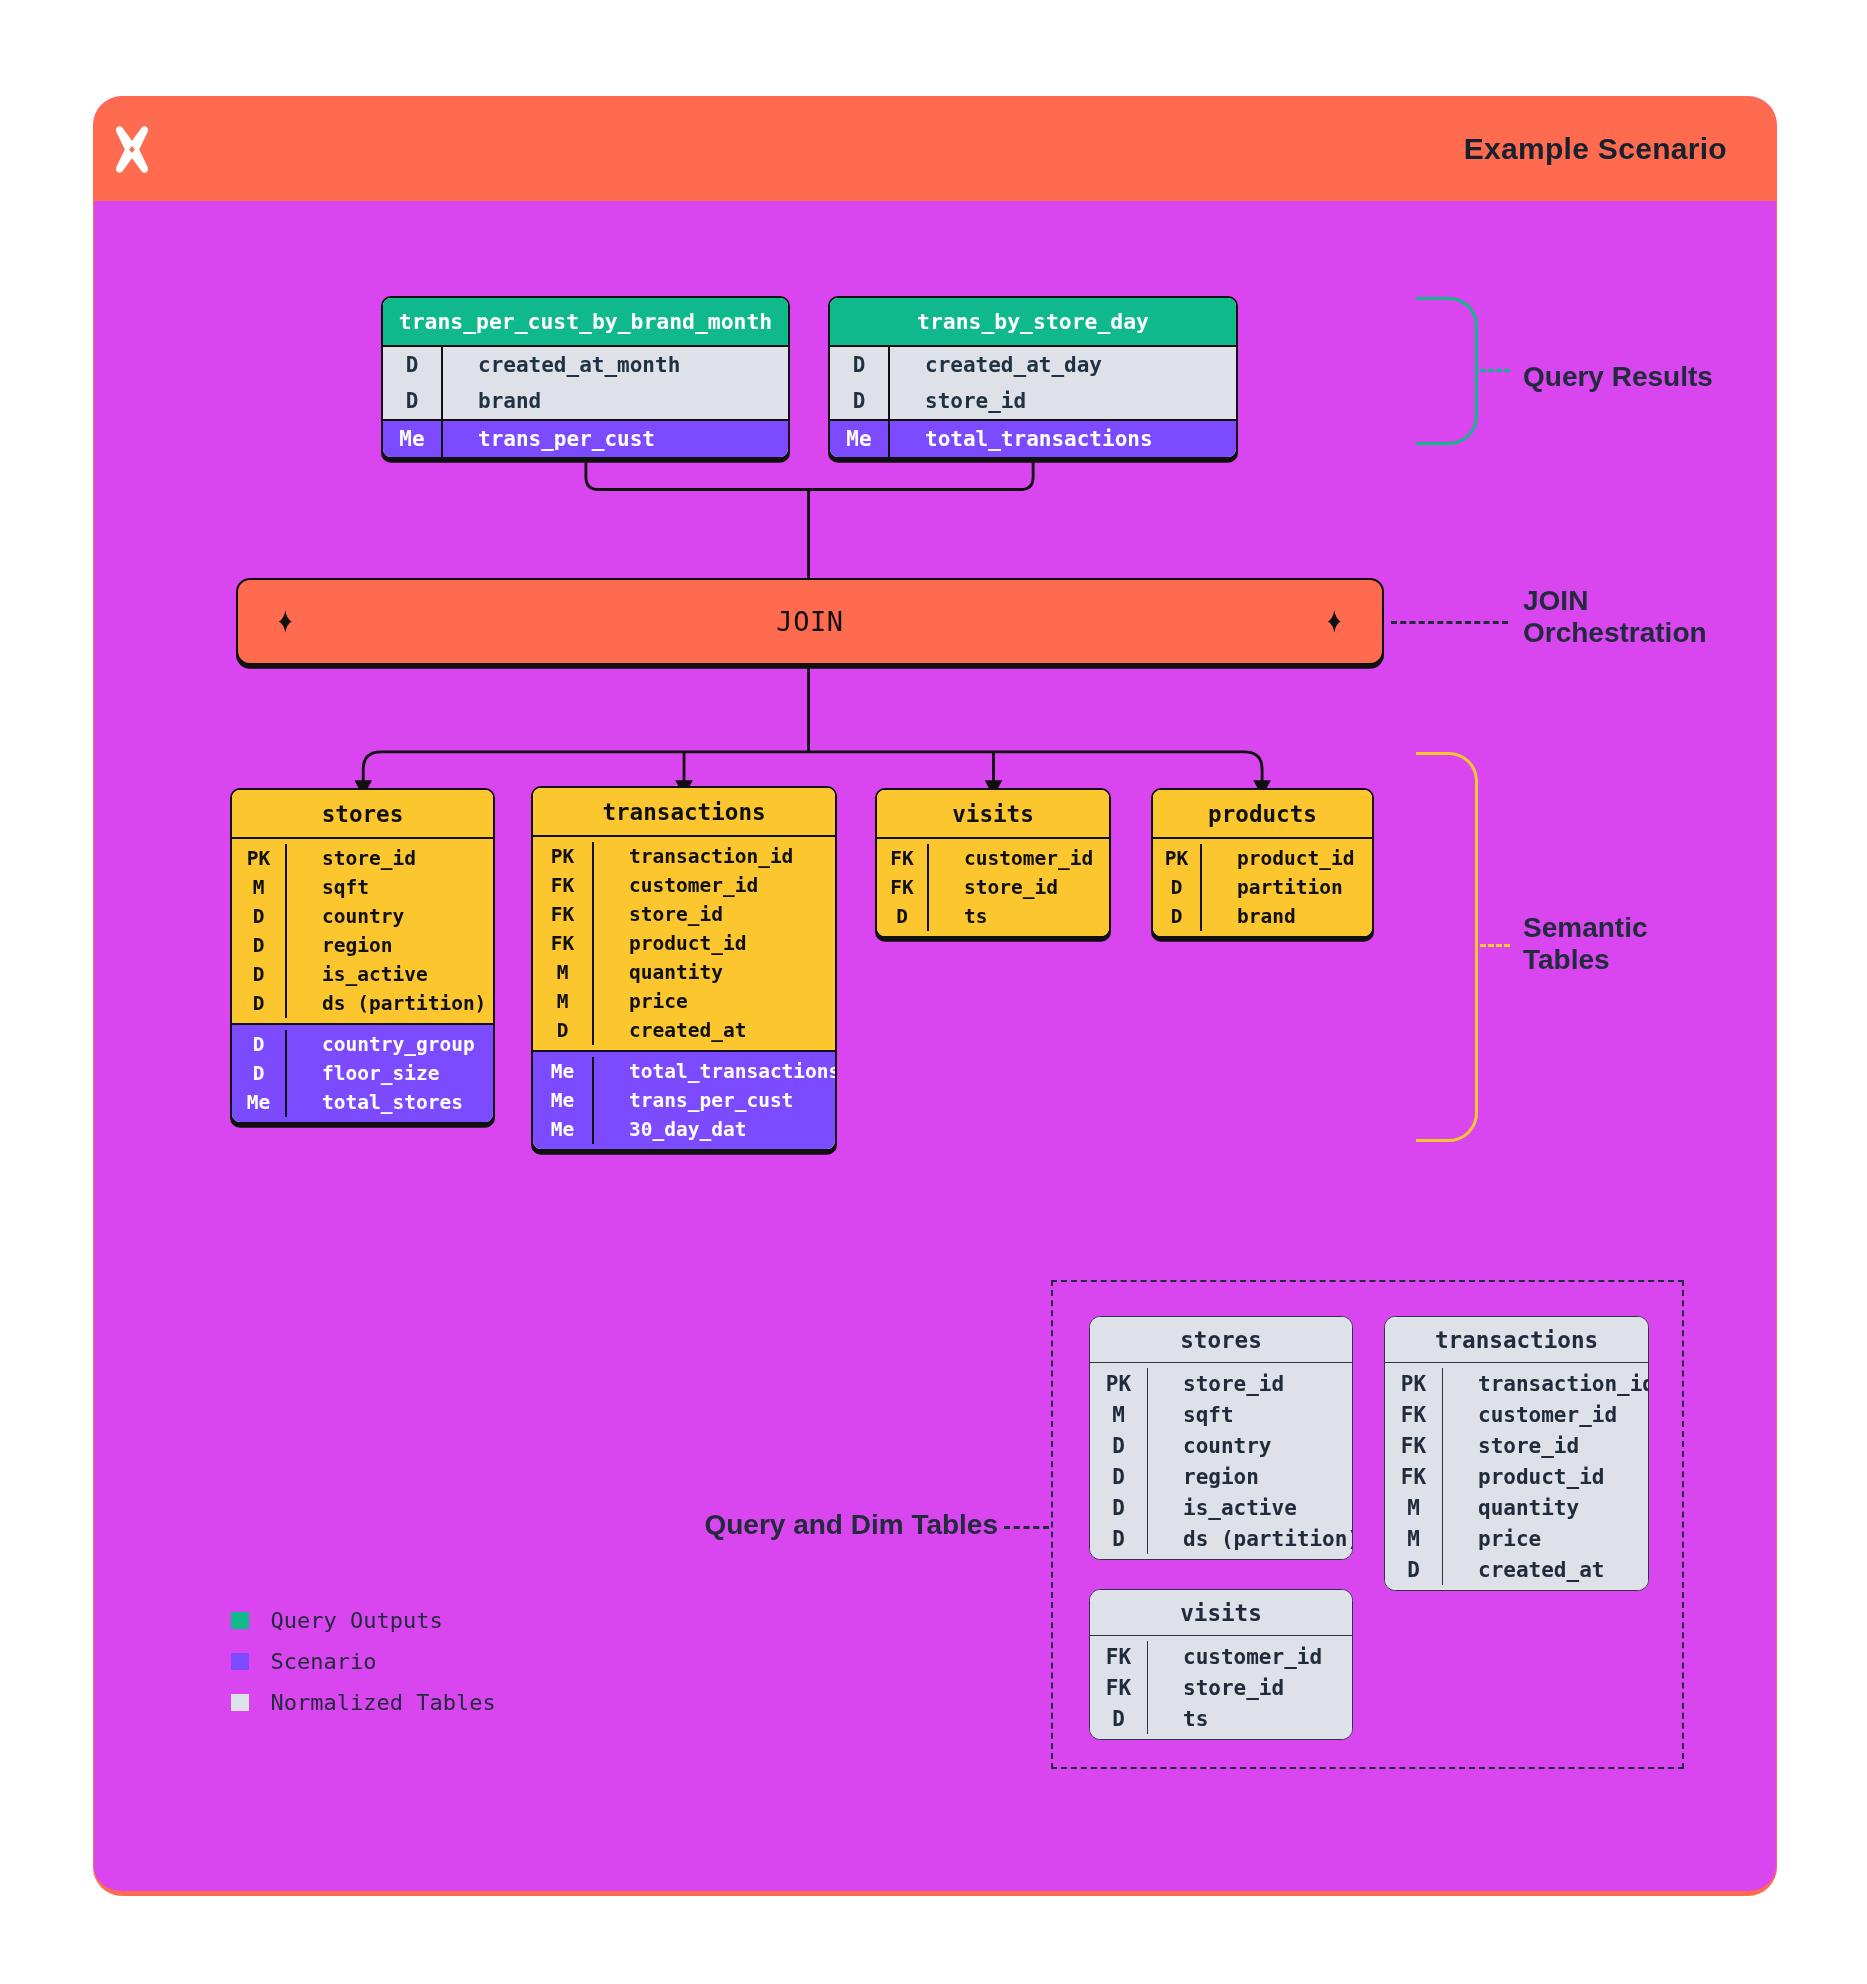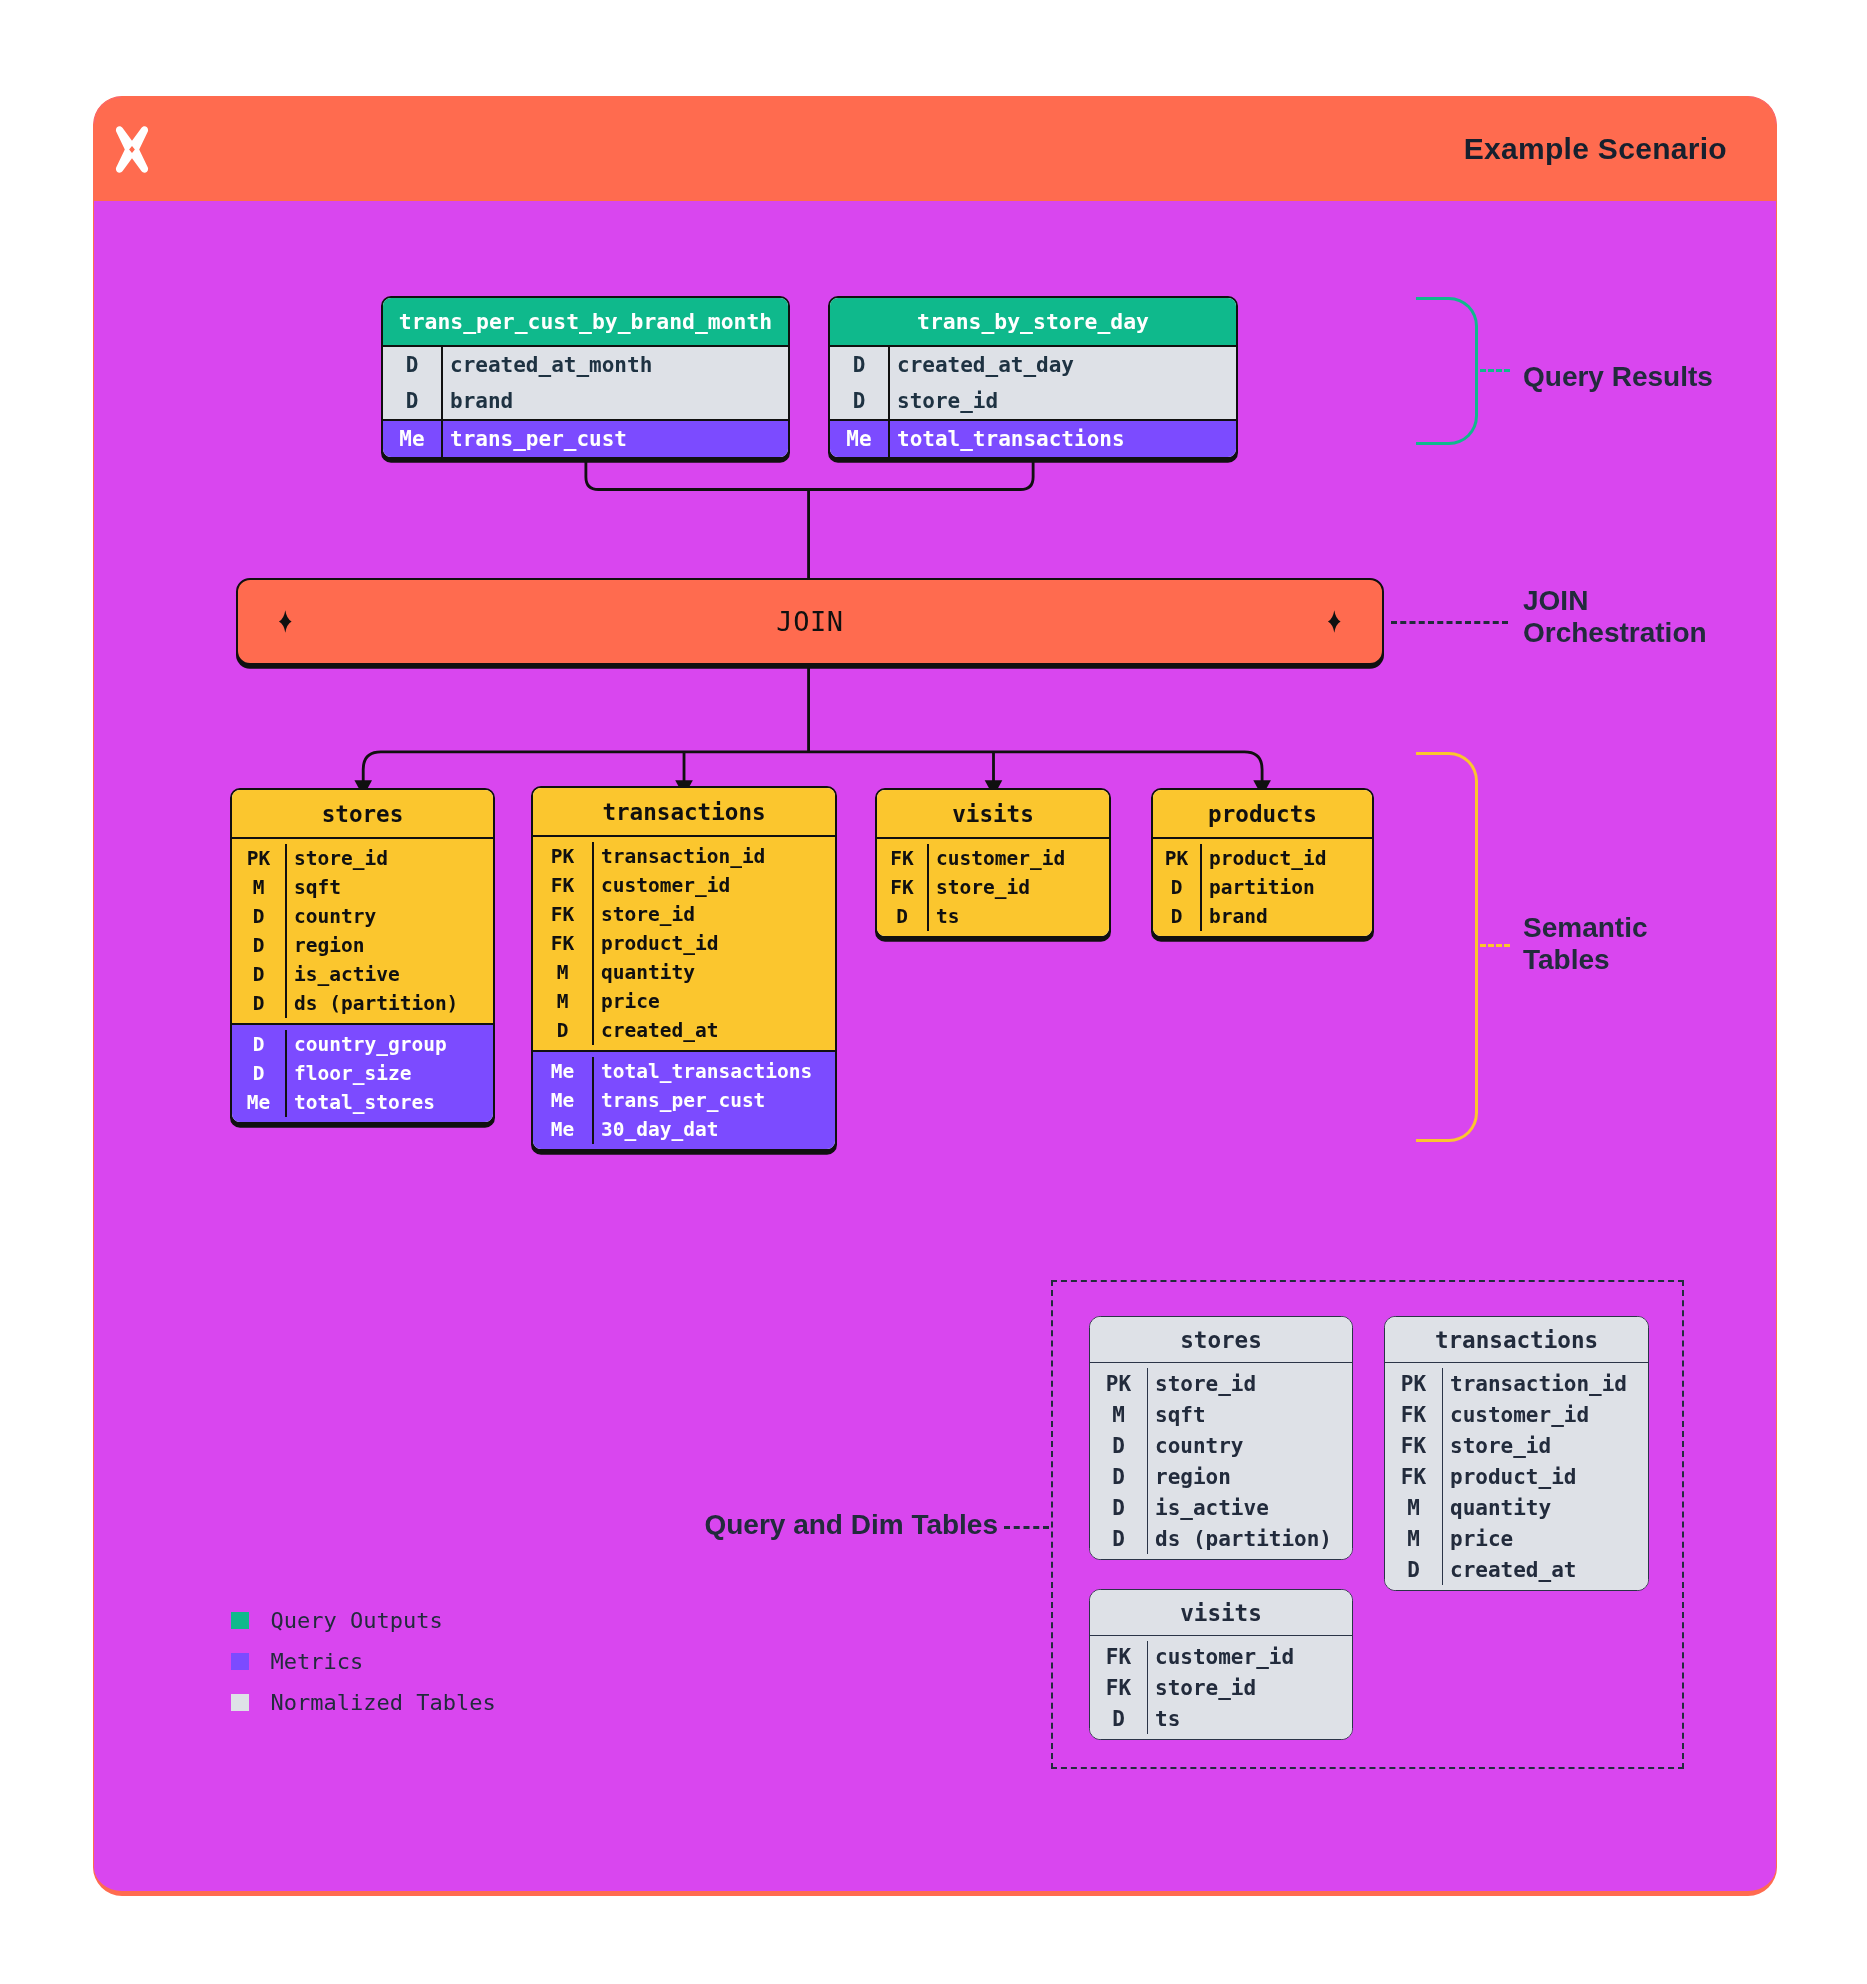--- a/index.html
+++ b/index.html
@@ -12,21 +12,21 @@
   .logo{width:36px;height:49px;}
 
   
   .tbl{position:absolute;box-sizing:border-box;border:2.5px solid #101010;border-radius:10px;
        background:#fff;box-shadow:0 3.8px 0 #101010;overflow:hidden;}
   .t-head{display:flex;align-items:center;justify-content:center;font-weight:bold;}
   .t-sec{border-top:2.5px solid #101010;}
   .t-row{display:flex;align-items:center;}
   .t-key{flex:0 0 var(--keyw,57px);text-align:center;align-self:stretch;display:flex;align-items:center;justify-content:center;
          border-right:2.5px solid #101010;font-weight:bold;}
-  .t-field{padding-left:7px;font-weight:bold;white-space:nowrap;}
+  .t-field{padding-left:35px;font-weight:bold;white-space:nowrap;}
 
   
   .tbl.green .t-head{height:47px;background:#0FB98C;color:#ffffff;font-size:21.4px;}
   .tbl.green .t-row{height:36px;font-size:21px;}
   .tbl.green .dim{background:#DEE1E7;color:#1E3242;}
   .tbl.green .metric{background:#7C4BFF;color:#ffffff;}
   .tbl.green .metric .t-key{border-right-color:#101010;}
 
   
   .tbl.yellow .t-head{height:47px;background:#FBC62E;color:#101010;font-size:22.6px;}
@@ -400,21 +400,21 @@
       </div>
   </div>
 
   <div class="legend">
     <div class="lg-row">
       <span class="lg-sw" style="background: rgb(15, 185, 140);"></span>
       <span class="lg-label">Query Outputs</span>
     </div>
     <div class="lg-row">
       <span class="lg-sw" style="background: rgb(124, 75, 255);"></span>
-      <span class="lg-label">Metrics</span>
+      <span class="lg-label">Scenario</span>
     </div>
     <div class="lg-row">
       <span class="lg-sw" style="background: rgb(222, 225, 231);"></span>
       <span class="lg-label">Normalized Tables</span>
     </div>
   </div>
 
 </div>
 
 

